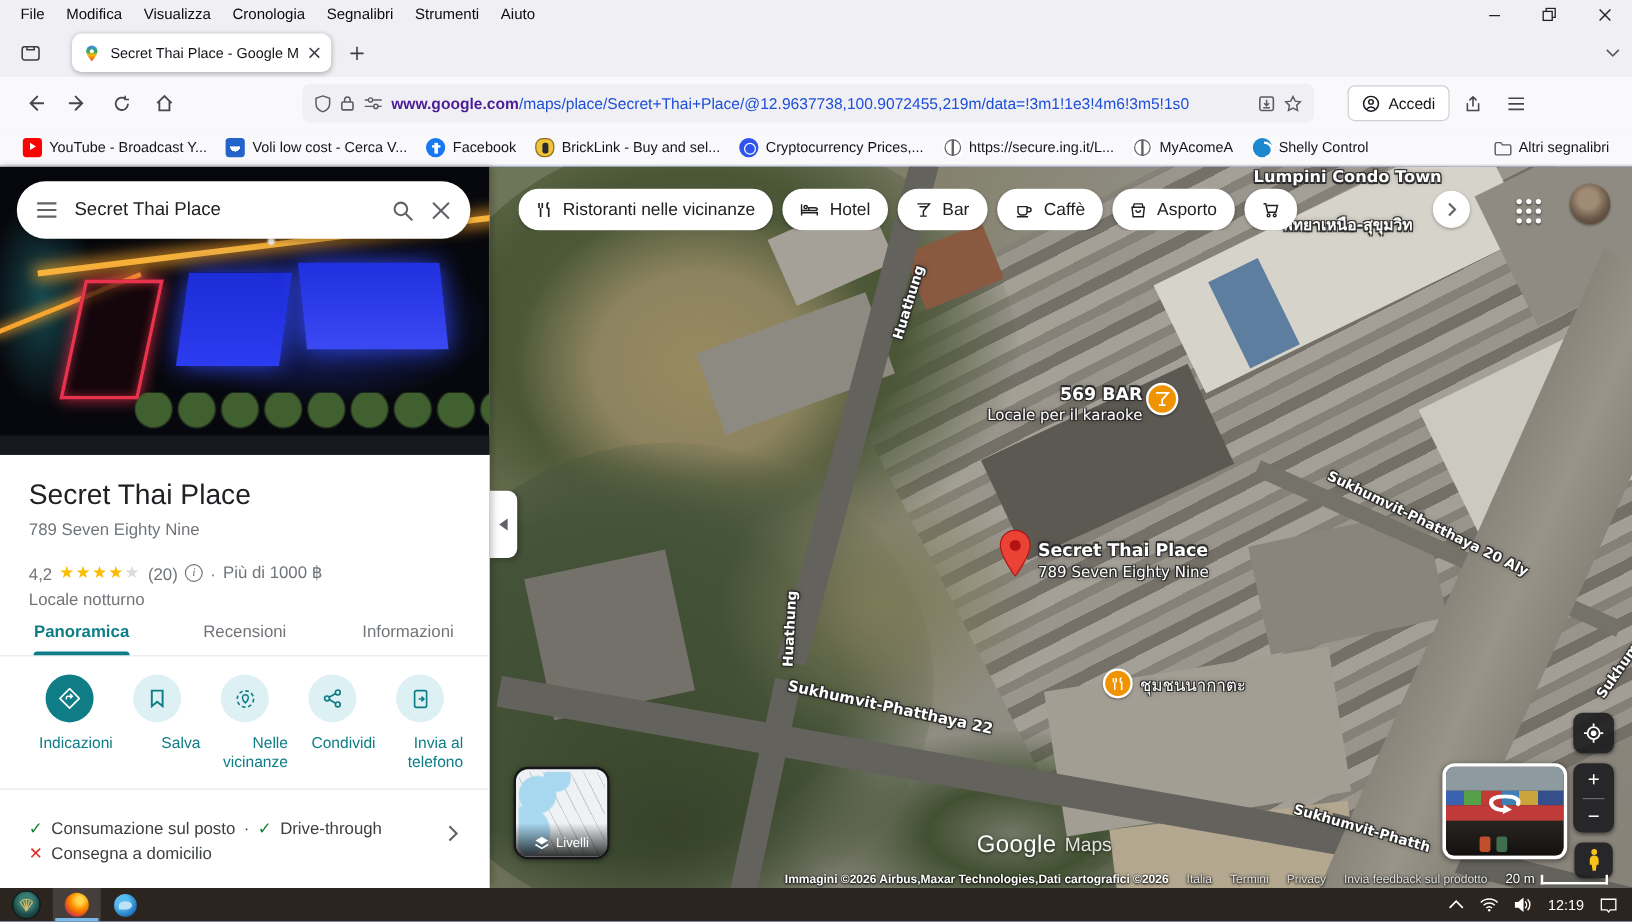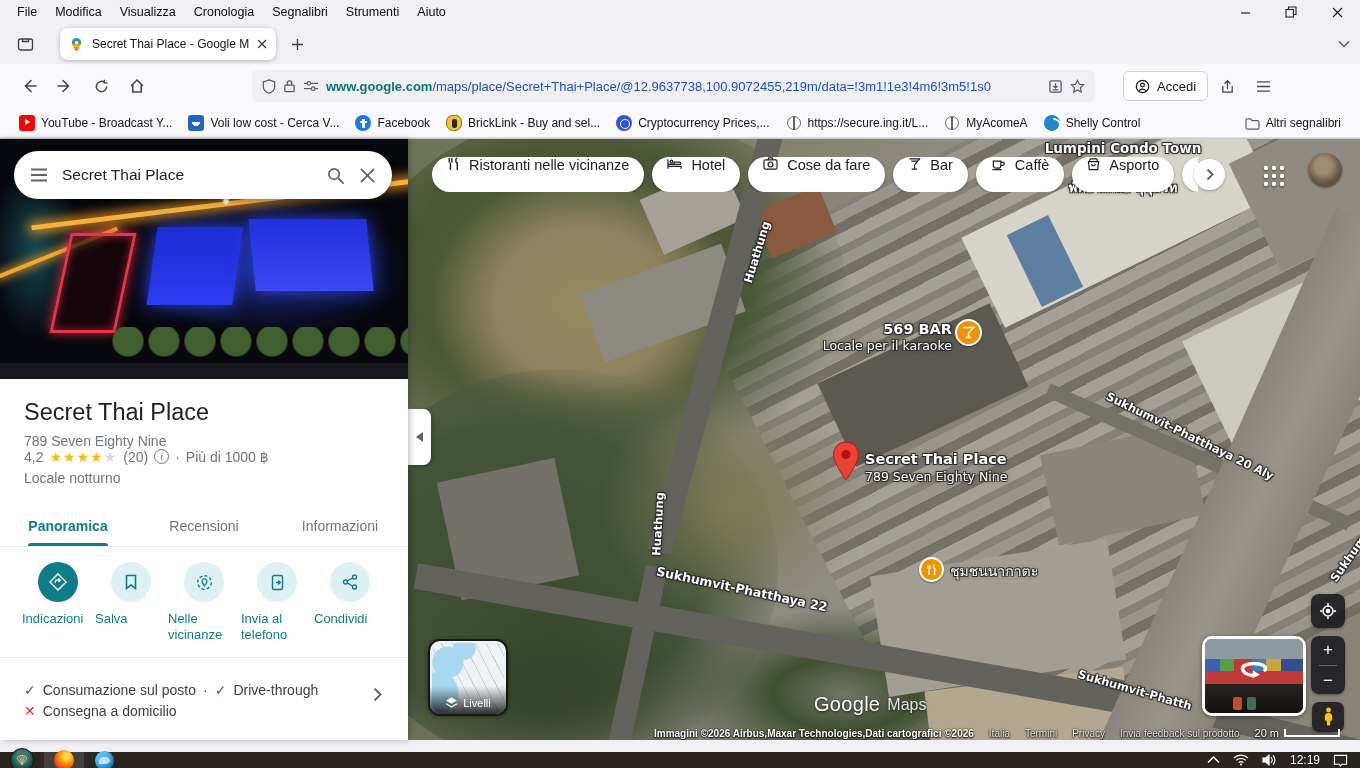--- a/index.html
+++ b/index.html
@@ -18,21 +18,21 @@
   .tab{display:flex;align-items:center;gap:8px;background:#fff;border-radius:8px;height:32px;padding:0 9px;width:216px;margin-left:20px;box-shadow:0 1px 4px rgba(0,0,0,.25);font-size:12px;color:#15141a}
   .tab-title{flex:1;white-space:nowrap;overflow:hidden}
   .tab-close{color:#3b3b44}
   .newtab{width:30px;height:30px;margin-left:6px;font-size:17px;color:#3b3b44}
   .tab-overflow{margin-left:auto;color:#5b5b66}
   
   .navbar{height:44px;display:flex;align-items:center;background:#f9f9fb;padding:0 12px;gap:2px}
   .nav-btn{width:34px;height:32px;display:grid;place-items:center;color:#45454e;border-radius:4px}
   .urlbar{margin-left:96px;width:843px;height:32px;background:#f0f0f4;border-radius:6px;display:flex;align-items:center;padding:0 10px;gap:7px;font-size:13px;color:#15141a}
   .url-text{flex:1;white-space:nowrap;overflow:hidden;color:#15141a}
-  .url-text .host{color:#0f766e;font-weight:700}
+  .url-text .host{color:#4c1d95;font-weight:700}
   .url-text .path{color:#1d4ed8}
   .url-ic{color:#5b5b66}
   .accedi{margin-left:26px;display:flex;align-items:center;gap:7px;height:30px;padding:0 11px;border:1px solid #cfcfd8;border-radius:6px;font-size:13px;color:#15141a;background:#fff}
   .tail-btn{width:34px;height:32px;display:grid;place-items:center;color:#45454e}
   
   .bookmarks{height:30px;background:#f9f9fb;display:flex;align-items:center;padding:0 12px;font-size:12px;color:#15141a;gap:2px;border-bottom:1px solid #dfdfe6}
   .bm{display:flex;align-items:center;gap:6px;padding:3px 7px;white-space:nowrap}
   .fav{width:16px;height:16px;border-radius:3px;position:relative;flex:0 0 auto}
   .fav-yt{background:#f00}.fav-yt::after{content:"";position:absolute;left:6px;top:4.5px;border:3.5px solid transparent;border-left:5.5px solid #fff}
   .fav-voli{background:#2264c9}.fav-voli::after{content:"";position:absolute;left:3px;top:7px;width:10px;height:5px;background:radial-gradient(circle at 50% 0,#fff 0 60%,transparent 61%)}
@@ -59,33 +59,33 @@
   .ph-hedge{left:110px;right:0;bottom:14px;height:38px;background:radial-gradient(circle at 50% 35%,#41602f 0 46%,transparent 52%);background-size:36px 40px;background-repeat:repeat-x}
   .ph-floor{left:0;right:0;bottom:0;height:16px;background:#17181d}
   .ph-dot{width:8px;height:8px;border-radius:50%;background:radial-gradient(circle,#fff 0 30%,rgba(255,255,255,.3) 60%,transparent)}
   
   .searchpill{position:absolute;top:12px;left:14px;width:378px;height:48px;background:#fff;border-radius:24px;box-shadow:0 2px 6px rgba(0,0,0,.3);display:flex;align-items:center;padding:0 16px;gap:14px;z-index:5}
   .sp-value{flex:1;font-size:15.5px;color:#202124}
   
   .pinfo{position:absolute;top:240px;left:0;right:0;padding:20px 24px 0}
   .pname{font-size:23.5px;font-weight:400;color:#202124}
   .paddr{margin-top:7px;font-size:14px;color:#70757a}
-  .prating{margin-top:0;display:flex;align-items:flex-start;gap:6px;font-size:14px;color:#70757a}
+  .prating{margin-top:20px;display:flex;align-items:center;gap:6px;font-size:14px;color:#70757a}
   .stars{font-size:14px;letter-spacing:1px;color:#fbbc04}
   .stars .off{color:#dadce0}
   .info-i{width:15px;height:15px;border:1px solid #70757a;border-radius:50%;display:grid;place-items:center;font-size:10px;color:#70757a;font-family:"Liberation Serif",serif;font-style:italic}
   .pcat{margin-top:5px;font-size:14px;color:#70757a}
   
   .ptabs{position:absolute;top:366px;left:0;right:0;height:42px;display:flex;border-bottom:1px solid #e8eaed}
   .ptab{flex:1;display:flex;align-items:center;justify-content:center;font-size:14px;color:#70757a;position:relative}
   .ptab.active{color:#0e7d86;font-weight:700}
   .ptab.active::after{content:"";position:absolute;bottom:0;left:50%;transform:translateX(-50%);width:80px;height:3px;background:#0e7d86;border-radius:3px 3px 0 0}
   
   .actions{position:absolute;top:423px;left:0;right:0;display:flex;justify-content:space-between;padding:0 22px}
-  .action{width:72px;text-align:left}
+  .action{width:72px;text-align:right}
   .acirc{width:40px;height:40px;border-radius:50%;margin:0 auto;background:#ddf1f4;color:#0e7d86;display:grid;place-items:center}
   .action.primary .acirc{background:#0e7d86;color:#fff}
   .alabel{margin-top:9px;font-size:13px;color:#0e7d86;line-height:1.25}
   .pdivider{position:absolute;top:518px;left:0;right:0;height:1px;background:#e8eaed}
   
   .amen{position:absolute;top:541px;left:24px;right:60px;font-size:14px;color:#3c4043;line-height:21px}
   .amen .row{display:flex;align-items:center;gap:7px;flex-wrap:wrap}
   .ck{color:#188038;font-size:14px;font-weight:700}
   .cx{color:#d93025;font-size:14px;font-weight:700}
   .amen-chev{position:absolute;top:548px;right:26px;color:#5f6368}
@@ -120,21 +120,21 @@
   .rd-sp22{left:8px;top:424px;width:760px;height:26px;transform:rotate(10deg);transform-origin:left center}
   .rd-sp22b{left:700px;top:538px;width:310px;height:24px;transform:rotate(14deg);transform-origin:left center}
   .rd-sp20{left:640px;top:244px;width:330px;height:14px;transform:rotate(24deg);transform-origin:left center;background:#75726a}
   .rd-suk{left:790px;top:60px;width:98px;height:660px;transform:rotate(24deg);background:linear-gradient(90deg,#8a857b,#999488 50%,#89847a)}
   
   .mlbl{position:absolute;color:#fff;white-space:nowrap;text-shadow:-1px -1px 0 rgba(40,40,40,.9),1px -1px 0 rgba(40,40,40,.9),-1px 1px 0 rgba(40,40,40,.9),1px 1px 0 rgba(40,40,40,.9),0 0 4px rgba(0,0,0,.6);font-family:"DejaVu Sans",sans-serif}
   .rdlbl{font-size:11.5px;font-weight:700;transform:translate(-50%,-50%)}
   .z3{z-index:3}.z6{z-index:6}
   
   .chips{position:absolute;top:18px;left:24px;width:766px;display:flex;gap:8px;overflow:hidden;z-index:7}
-  .chip{display:flex;gap:9px;height:35px;padding:0 15px;background:#fff;border-radius:18px;box-shadow:0 1px 3px rgba(0,0,0,.3);font-size:14.5px;color:#202124;white-space:nowrap;flex:0 0 auto}
+  .chip{display:flex;align-items:center;gap:9px;height:35px;padding:0 15px;background:#fff;border-radius:18px;box-shadow:0 1px 3px rgba(0,0,0,.3);font-size:14.5px;color:#202124;white-space:nowrap;flex:0 0 auto}
   .chip svg{color:#202124}
   .chip-more{position:absolute;left:786px;top:20px;width:31px;height:31px;border-radius:50%;background:#fff;box-shadow:0 1px 3px rgba(0,0,0,.3);display:grid;place-items:center;color:#5f6368;z-index:8}
   .appsgrid{position:absolute;left:853px;top:24px;z-index:7;filter:drop-shadow(0 1px 1px rgba(0,0,0,.6))}
   .avatar{position:absolute;left:900px;top:14px;width:34px;height:34px;border-radius:50%;z-index:7;background:radial-gradient(circle at 45% 38%,#a08b75 0 28%,#6b5a4a 58%,#43362b 100%);box-shadow:0 1px 2px rgba(0,0,0,.4)}
   
   .poi-ic{position:absolute;border-radius:50%;background:#f09300;border:2px solid #fff;display:grid;place-items:center;color:#fff;box-shadow:0 1px 2px rgba(0,0,0,.4)}
   .pin{position:absolute;width:28px;height:40px}
   
   .collapse{position:absolute;left:0;top:270px;width:23px;height:56px;background:#fff;border-radius:0 8px 8px 0;box-shadow:2px 1px 4px rgba(0,0,0,.25);display:grid;place-items:center;z-index:6}
   .collapse i{width:0;height:0;border:5px solid transparent;border-right:7px solid #5f6368;margin-right:5px}
@@ -161,21 +161,21 @@
   .sv-arrow{position:absolute;left:50%;top:46%;transform:translate(-50%,-50%)}
   
   .wm{position:absolute;left:406px;top:554px;display:flex;align-items:center;gap:7px;z-index:5;color:#fff;text-shadow:0 1px 3px rgba(0,0,0,.7)}
   .wm .g{font-size:20px;font-weight:500;letter-spacing:.3px}
   .wm .m{font-size:16px;color:rgba(255,255,255,.85)}
   .attrib{position:absolute;left:0;right:20px;bottom:1px;display:flex;justify-content:flex-end;align-items:center;gap:15px;font-size:10px;color:#fff;z-index:7;text-shadow:0 0 2px #000,0 1px 2px #000}
   .attrib .lk{color:#e3e3e3}
   .scalebox{display:flex;align-items:center;gap:5px;font-size:11px}
   .scalebar{width:56px;height:8px;border:2px solid #fff;border-top:none}
   
-  .taskbar{position:absolute;left:0;right:0;bottom:0;height:16px;background:#2c241f;display:flex;align-items:center;z-index:50}
+  .taskbar{position:absolute;left:0;right:0;bottom:0;height:28px;background:#2c241f;display:flex;align-items:center;z-index:50}
   .tb-start{width:44px;height:28px;display:grid;place-items:center}
   .shell{width:24px;height:24px;border-radius:50%;background:radial-gradient(circle at 50% 38%,#3a7d74 0 34%,#1d4a46 62%,#0e2726 100%);display:grid;place-items:center;border:1px solid #0a1d1c}
   .tb-app{width:40px;height:28px;display:grid;place-items:center;position:relative}
   .tb-app.active{background:rgba(255,255,255,.12)}
   .tb-app.active::after{content:"";position:absolute;left:2px;right:2px;bottom:0;height:3px;background:#79b8e8}
   .fxlogo{width:20px;height:20px;border-radius:50%;background:radial-gradient(circle at 62% 32%,#ffd54d 0 16%,#ff9500 38%,#e8590c 62%,#b5179e 88%)}
   .tblogo{width:19px;height:19px;border-radius:50%;background:radial-gradient(circle at 35% 32%,#58bbf2 0 30%,#1769b5 80%);position:relative}
   .tblogo::after{content:"";position:absolute;left:4px;top:6px;width:11px;height:7px;border-radius:50% 50% 50% 0;background:#bfe2f7}
   .tray{margin-left:auto;display:flex;align-items:center;gap:13px;padding-right:12px;color:#fff}
   .tray .time{font-size:12px}
@@ -449,37 +449,37 @@
           <div class="acirc">
               <svg width="17" height="17" viewBox="0 0 18 18" fill="none" stroke="currentColor">
                 <circle cx="9" cy="9" r="7.2" stroke-width="1.4" stroke-dasharray="3.2 2.4"></circle>
                 <path d="M9 5.2a2.6 2.6 0 0 1 2.6 2.6C11.6 9.9 9 12.4 9 12.4S6.4 9.9 6.4 7.8A2.6 2.6 0 0 1 9 5.2z" stroke-width="1.3"></path>
               </svg>
             </div>
           <div class="alabel">Nelle vicinanze</div>
         </div>
         <div class="action">
           <div class="acirc">
-              <svg width="15" height="17" viewBox="0 0 15 17" fill="none" stroke="currentColor" stroke-width="1.4">
-                <rect x="2.5" y="1.5" width="10" height="14" rx="1.5"></rect>
-                <path d="M6 8.5h4M8.2 6.5l2 2-2 2"></path>
-              </svg>
-            </div>
-          <div class="alabel">Invia al telefono</div>
-        </div>
-        <div class="action">
-          <div class="acirc">
               <svg width="16" height="16" viewBox="0 0 16 16" fill="none" stroke="currentColor" stroke-width="1.4">
                 <circle cx="12.5" cy="3" r="2"></circle>
                 <circle cx="3.5" cy="8" r="2"></circle>
                 <circle cx="12.5" cy="13" r="2"></circle>
                 <path d="M5.3 7l5.4-3M5.3 9l5.4 3"></path>
               </svg>
             </div>
           <div class="alabel">Condividi</div>
+        </div>
+        <div class="action">
+          <div class="acirc">
+              <svg width="15" height="17" viewBox="0 0 15 17" fill="none" stroke="currentColor" stroke-width="1.4">
+                <rect x="2.5" y="1.5" width="10" height="14" rx="1.5"></rect>
+                <path d="M6 8.5h4M8.2 6.5l2 2-2 2"></path>
+              </svg>
+            </div>
+          <div class="alabel">Invia al telefono</div>
         </div>
       </div>
       <div class="pdivider"></div>
       <div class="amen">
         <div class="row">
           <span class="ck">✓</span>
           <span>Consumazione sul posto</span>
           <span>·</span>
           <span class="ck">✓</span>
           <span>Drive-through</span>
@@ -565,28 +565,20 @@
             </svg>
             <span>Ristoranti nelle vicinanze</span>
           </div>
         <div class="chip">
             <svg width="15" height="13" viewBox="0 0 16 13" fill="none" stroke="currentColor" stroke-width="1.3">
               <path d="M1 12V2M1 9.5h14V12M1 7.5h14M4.7 5.8a1.4 1.4 0 1 0 0-2.8 1.4 1.4 0 0 0 0 2.8zM7.5 7.5V5h5.5a2 2 0 0 1 2 2"></path>
             </svg>
             <span>Hotel</span>
           </div>
         <div class="chip">
-            <svg width="15" height="13" viewBox="0 0 16 14" fill="none" stroke="currentColor" stroke-width="1.3">
-              <rect x="1" y="3" width="14" height="10" rx="1.5"></rect>
-              <path d="M5 3l1.2-2h3.6L11 3"></path>
-              <circle cx="8" cy="8" r="2.6"></circle>
-            </svg>
-            <span>Cose da fare</span>
-          </div>
-        <div class="chip">
             <svg width="13" height="14" viewBox="0 0 14 14" fill="none" stroke="currentColor" stroke-width="1.3">
               <path d="M1.5 1.5h11L7 8v4.5M4 12.5h6M3.5 4h7"></path>
             </svg>
             <span>Bar</span>
           </div>
         <div class="chip">
             <svg width="15" height="14" viewBox="0 0 16 14" fill="none" stroke="currentColor" stroke-width="1.3">
               <path d="M2.5 4h8v4.5a3 3 0 0 1-3 3h-2a3 3 0 0 1-3-3zM10.5 5h1.8a1.8 1.8 0 0 1 0 3.6h-1.8M1.5 13h10"></path>
             </svg>
             <span>Caffè</span>

